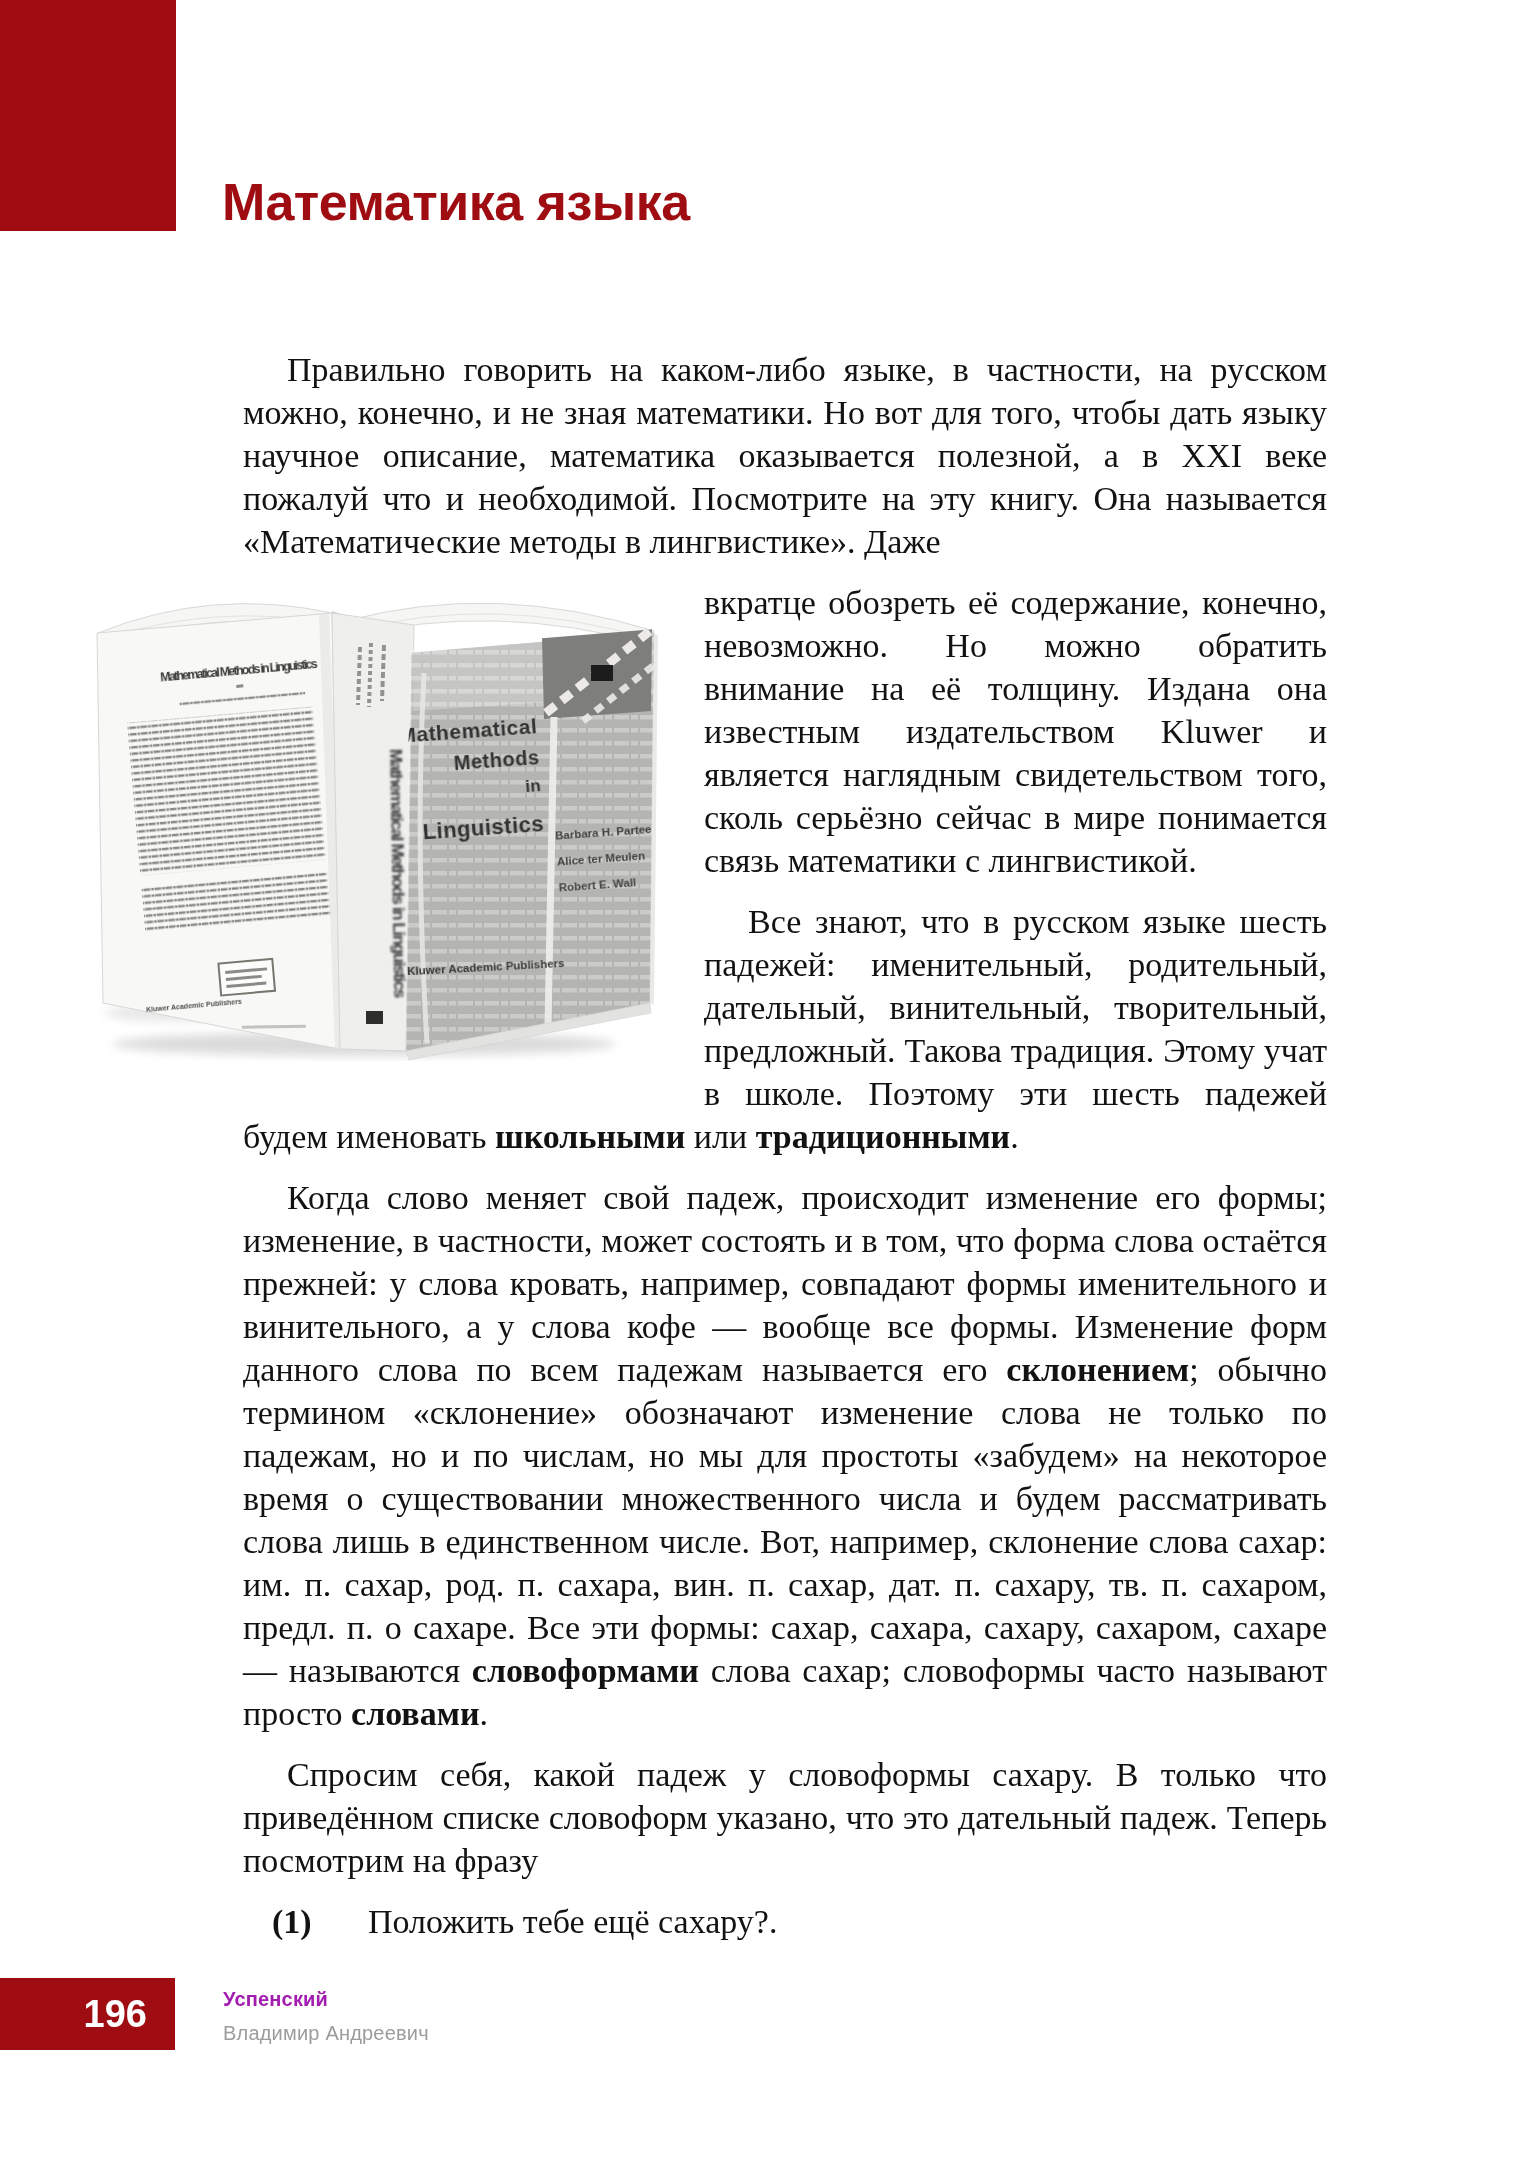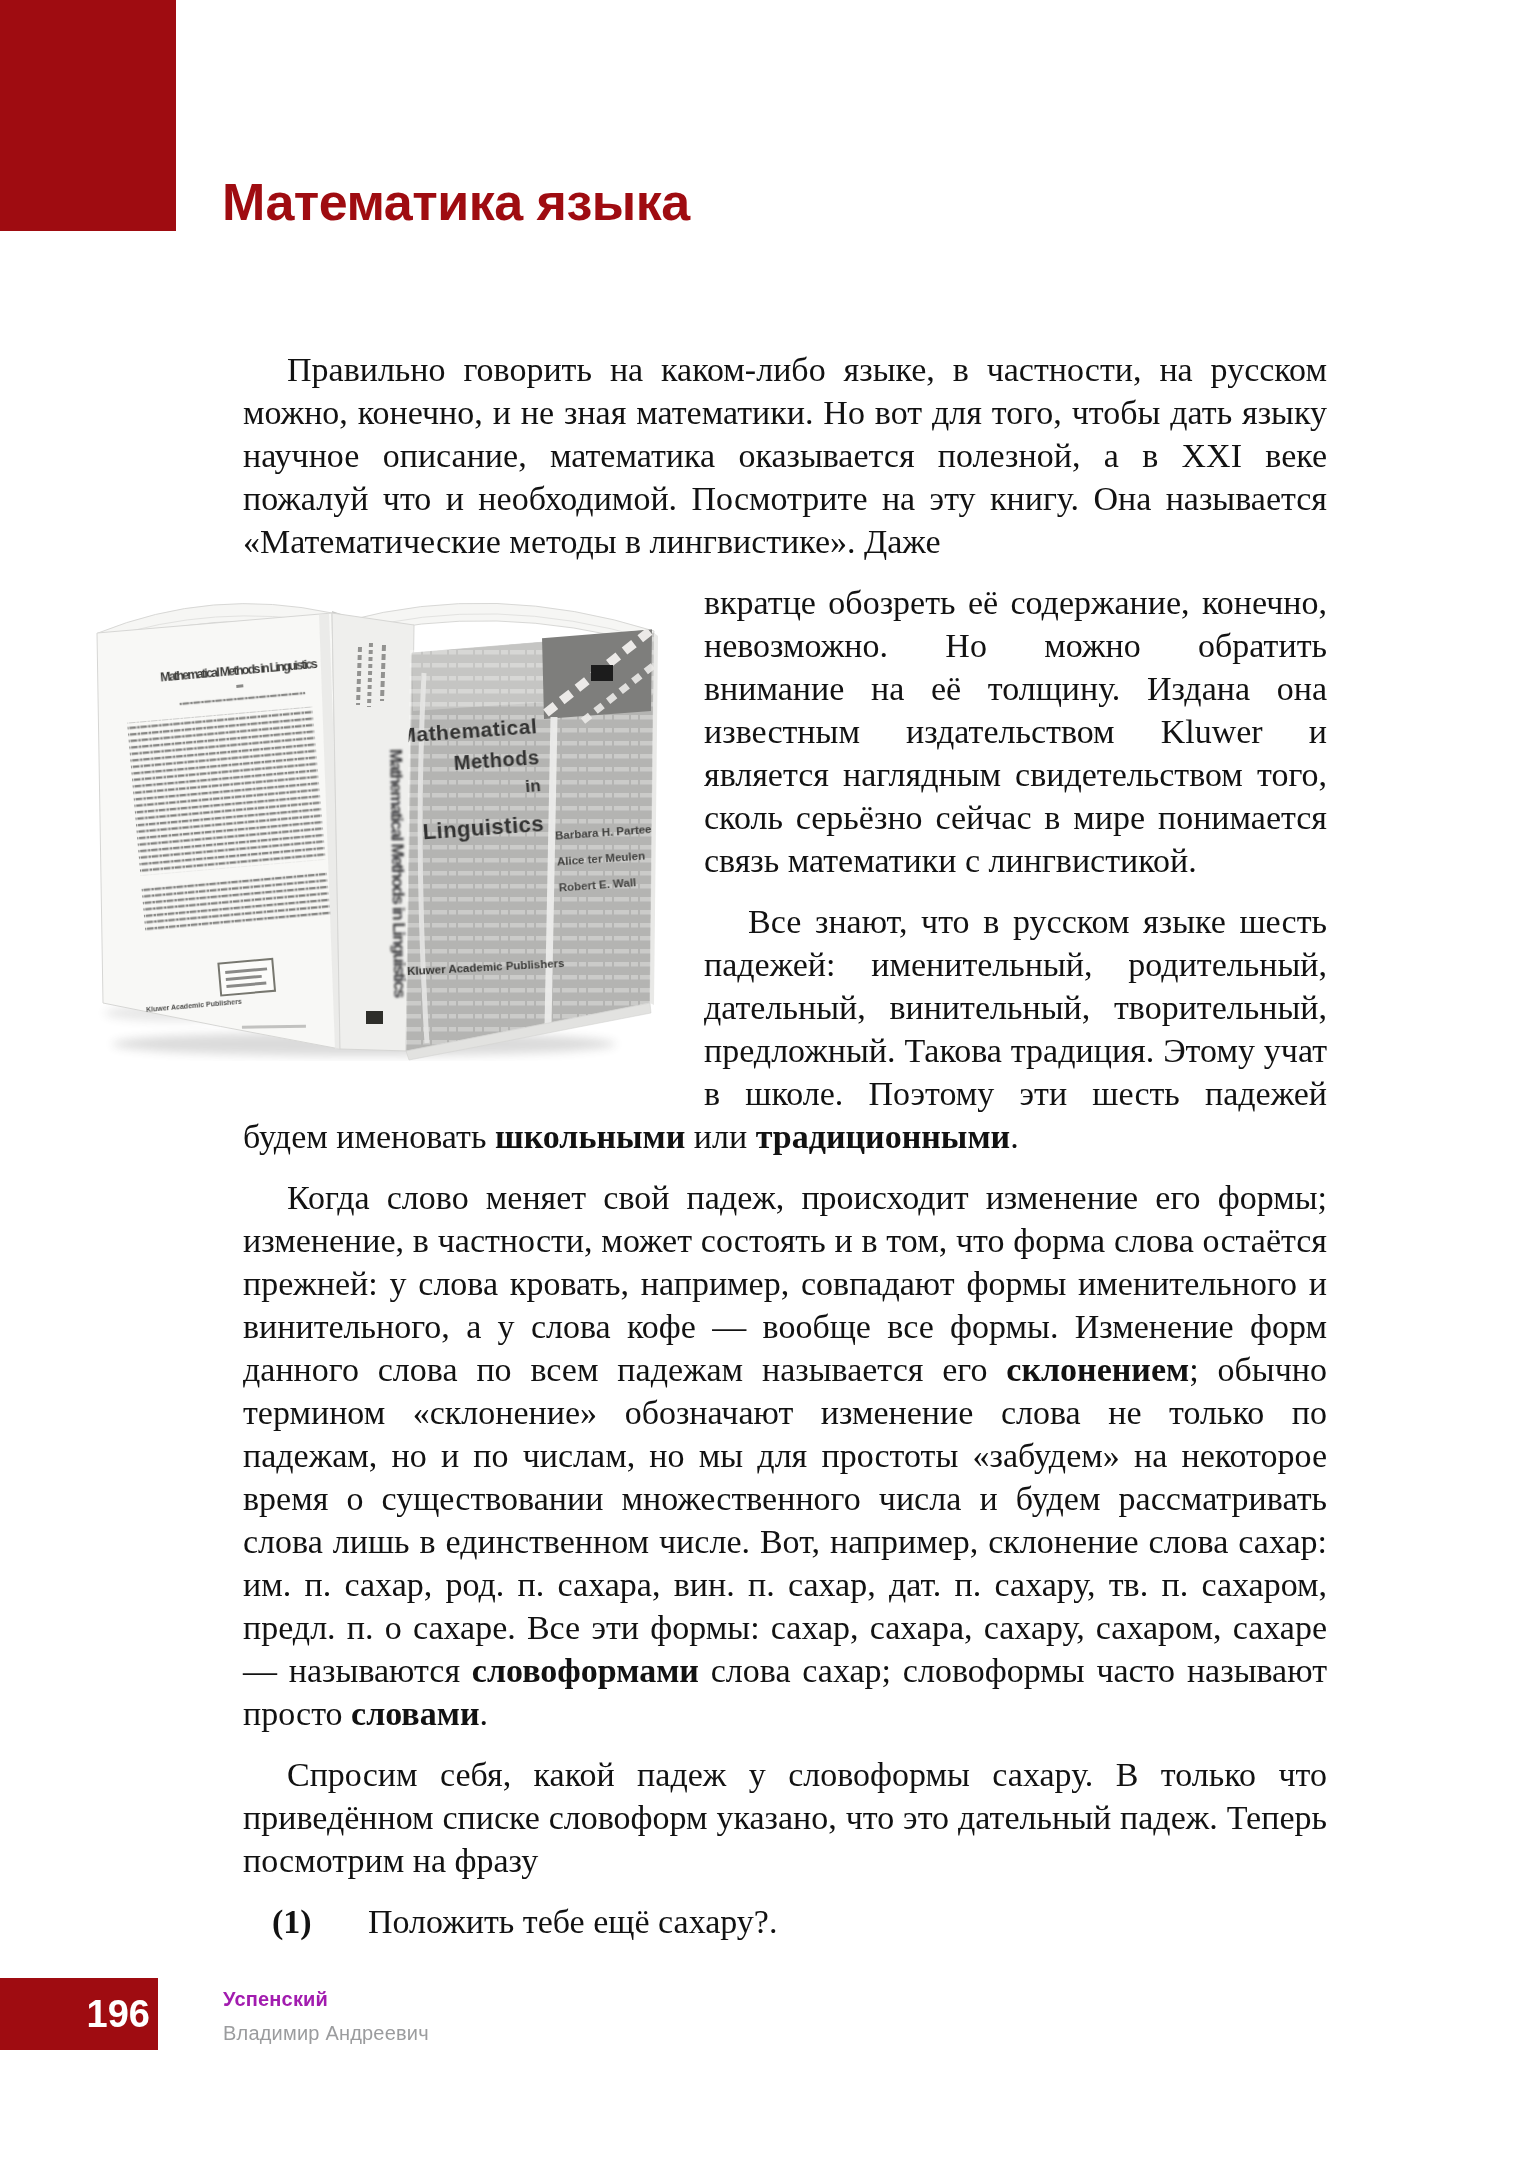--- a/index.html
+++ b/index.html
@@ -22,23 +22,23 @@
   .b{font-weight:bold;}
   .i{}
   .bookfloat{
     display:block;float:left;width:569px;height:516px;
     margin:0 41px 0 -149px;position:relative;
   }
   .bookfloat svg{position:absolute;left:0;top:0;}
   .example{margin:18px 0 20px 0;padding-left:47px;text-align:left;}
   .exnum{font-weight:bold;display:inline-block;min-width:96px;}
   .pagenum-block{
-    position:absolute;left:0;top:1978px;width:158px;height:72px;background:#9f0c11;
+    position:absolute;left:0;top:1978px;width:175px;height:72px;background:#9f0c11;
     display:flex;align-items:center;justify-content:flex-end;
-    padding-right:8px;box-sizing:border-box;
+    padding-right:28px;box-sizing:border-box;
     font-family:"Liberation Sans",sans-serif;font-weight:bold;font-size:38px;color:#ffffff;
   }
   .footer-author{
     position:absolute;left:223px;top:1982px;
     font-family:"Liberation Sans",sans-serif;letter-spacing:0.2px;
   }
   .footer-author .fa1{font-weight:bold;font-size:20px;line-height:34px;color:#a21caf;}
   .footer-author .fa2{font-size:20px;line-height:34px;color:#9b9c9e;}
 </style>
 </head>

